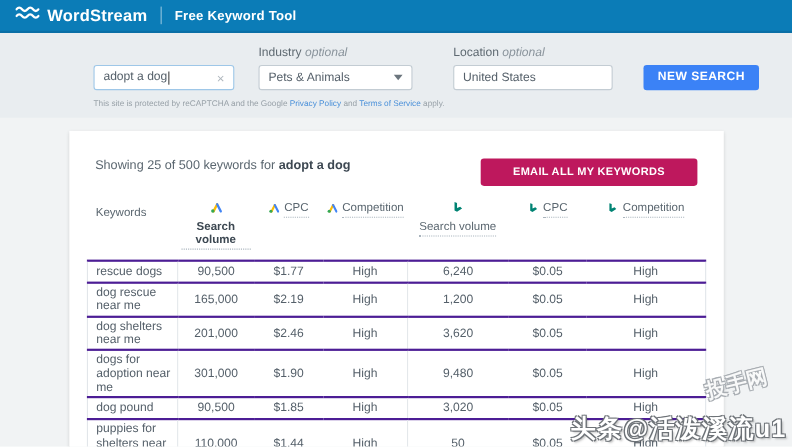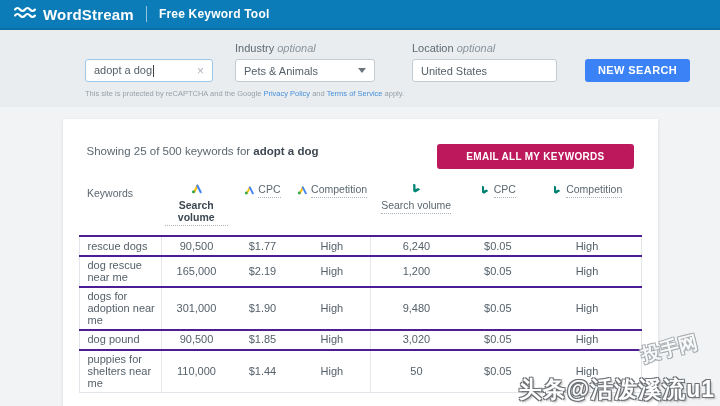--- a/index.html
+++ b/index.html
@@ -230,20 +230,29 @@
       <tr>
         <td class="kw sep-r">dog rescue near me</td>
         <td>165,000</td>
         <td>$2.19</td>
         <td class="sep-r">High</td>
         <td>1,200</td>
         <td>$0.05</td>
         <td>High</td>
       </tr>
       <tr>
+        <td class="kw sep-r">dog shelters near me</td>
+        <td>201,000</td>
+        <td>$2.46</td>
+        <td class="sep-r">High</td>
+        <td>3,620</td>
+        <td>$0.05</td>
+        <td>High</td>
+      </tr>
+      <tr>
         <td class="kw sep-r">dogs for adoption near me</td>
         <td>301,000</td>
         <td>$1.90</td>
         <td class="sep-r">High</td>
         <td>9,480</td>
         <td>$0.05</td>
         <td>High</td>
       </tr>
       <tr>
         <td class="kw sep-r">dog pound</td>

